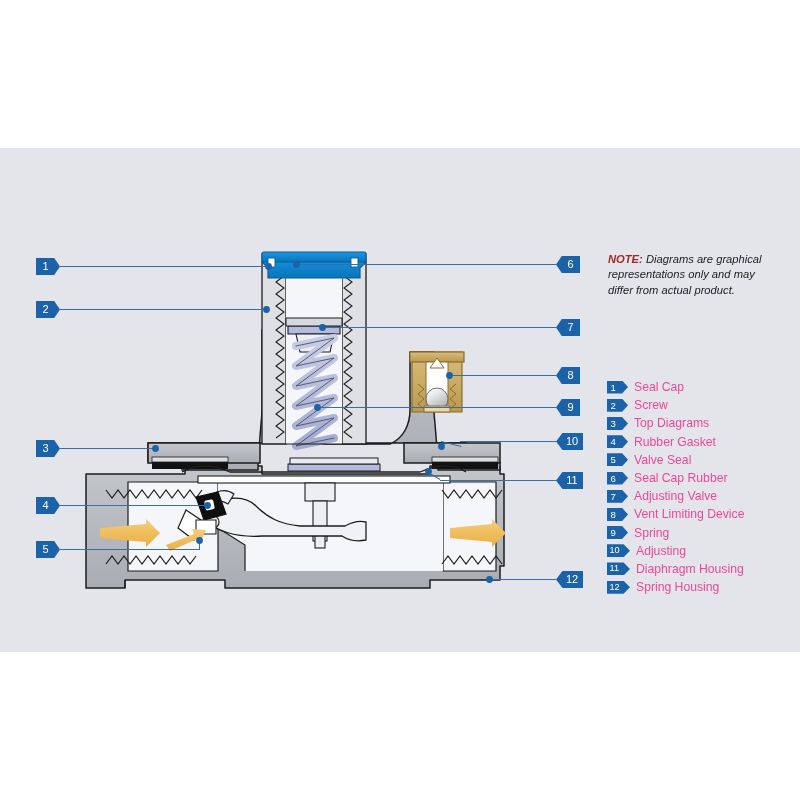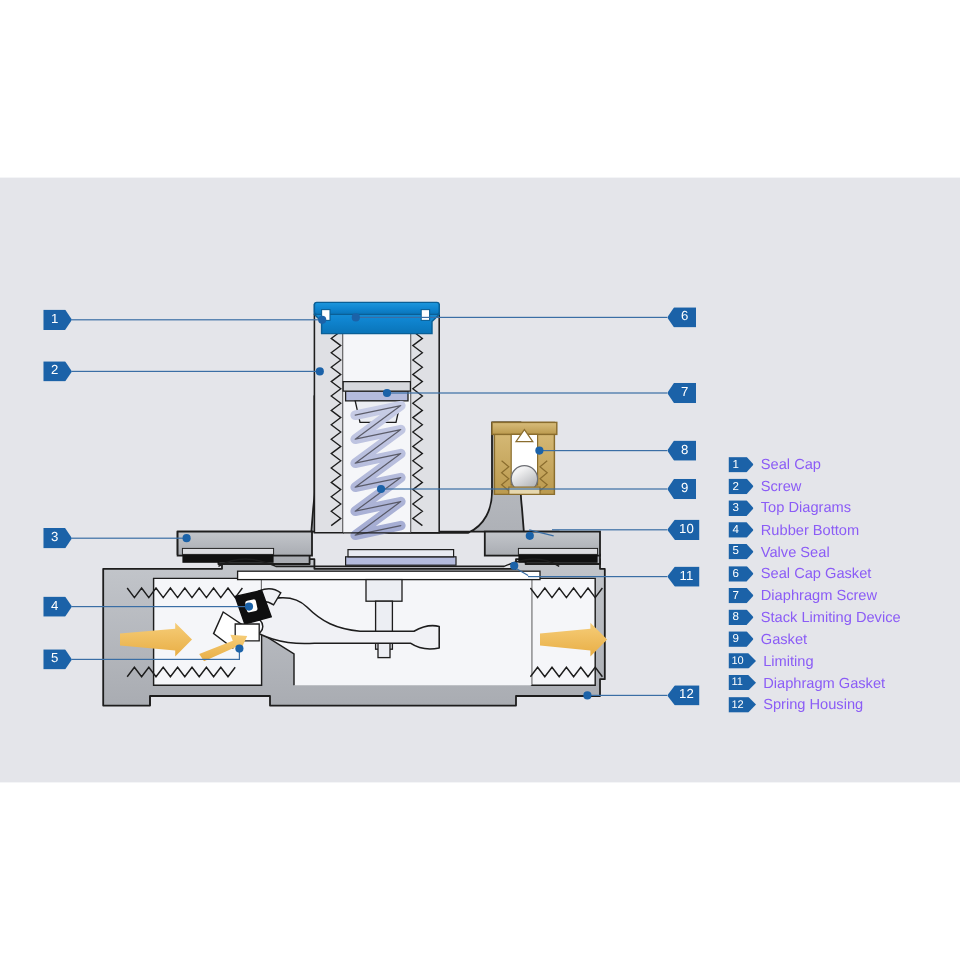--- a/index.html
+++ b/index.html
@@ -29,21 +29,21 @@
   .leg-badge{
     position:relative;width:21px;height:13px;flex:0 0 auto;
     background:#1b62a8;
     clip-path:polygon(0 0,72% 0,100% 50%,72% 100%,0 100%);
     color:#ffffff;font-size:9.6px;line-height:13px;
     text-align:left;padding-left:3.5px;box-sizing:border-box;
     font-family:"Liberation Sans", sans-serif;
   }
   .leg-badge.w2{width:23px;padding-left:2.5px;font-size:9.2px;}
   .leg-label{
-    margin-left:6px;font-size:12.2px;color:#8b5cf6;white-space:nowrap;
+    margin-left:6px;font-size:12.2px;color:#ec4899;white-space:nowrap;
   }
   .cal{position:absolute;}
   .cal-badge{
     position:absolute;width:24px;height:17px;
     background:#1b62a8;color:#fff;
     font-size:11px;line-height:17px;text-align:center;
     box-sizing:border-box;
   }
   .cal-badge.right-arrow{clip-path:polygon(0 0,76% 0,100% 50%,76% 100%,0 100%);padding-right:5px;}
   .cal-badge.left-arrow{clip-path:polygon(24% 0,100% 0,100% 100%,24% 100%,0 50%);padding-left:5px;}
@@ -287,65 +287,68 @@
 
     <div class="cal">
       <div class="cal-line" style="left:490px;top:579px;width:66px;"></div>
       <div class="cal-badge left-arrow w2" style="left:556px;top:571px;width:27px;">12</div>
       <svg style="position:absolute;left:484px;top:574px;width:11px;height:11px;">
           <circle cx="5.5" cy="5.5" r="3.4" fill="#1b62a8"></circle>
         </svg>
     </div>
   </div>
 
+  <div class="note">
+    <b>NOTE:</b><span> Diagrams are graphical representations only and may differ from actual product.</span>
+  </div>
 
   <div id="legend">
     <div class="leg-row">
       <div class="leg-badge">1</div>
       <div class="leg-label">Seal Cap</div>
     </div>
     <div class="leg-row">
       <div class="leg-badge">2</div>
       <div class="leg-label">Screw</div>
     </div>
     <div class="leg-row">
       <div class="leg-badge">3</div>
       <div class="leg-label">Top Diagrams</div>
     </div>
     <div class="leg-row">
       <div class="leg-badge">4</div>
-      <div class="leg-label">Rubber Bottom</div>
+      <div class="leg-label">Rubber Gasket</div>
     </div>
     <div class="leg-row">
       <div class="leg-badge">5</div>
       <div class="leg-label">Valve Seal</div>
     </div>
     <div class="leg-row">
       <div class="leg-badge">6</div>
-      <div class="leg-label">Seal Cap Gasket</div>
+      <div class="leg-label">Seal Cap Rubber</div>
     </div>
     <div class="leg-row">
       <div class="leg-badge">7</div>
-      <div class="leg-label">Diaphragm Screw</div>
+      <div class="leg-label">Adjusting Valve</div>
     </div>
     <div class="leg-row">
       <div class="leg-badge">8</div>
-      <div class="leg-label">Stack Limiting Device</div>
+      <div class="leg-label">Vent Limiting Device</div>
     </div>
     <div class="leg-row">
       <div class="leg-badge">9</div>
-      <div class="leg-label">Gasket</div>
+      <div class="leg-label">Spring</div>
     </div>
     <div class="leg-row">
       <div class="leg-badge w2">10</div>
-      <div class="leg-label">Limiting</div>
+      <div class="leg-label">Adjusting</div>
     </div>
     <div class="leg-row">
       <div class="leg-badge w2">11</div>
-      <div class="leg-label">Diaphragm Gasket</div>
+      <div class="leg-label">Diaphragm Housing</div>
     </div>
     <div class="leg-row">
       <div class="leg-badge w2">12</div>
       <div class="leg-label">Spring Housing</div>
     </div>
   </div>
 
 </div>
 
 </body></html>

